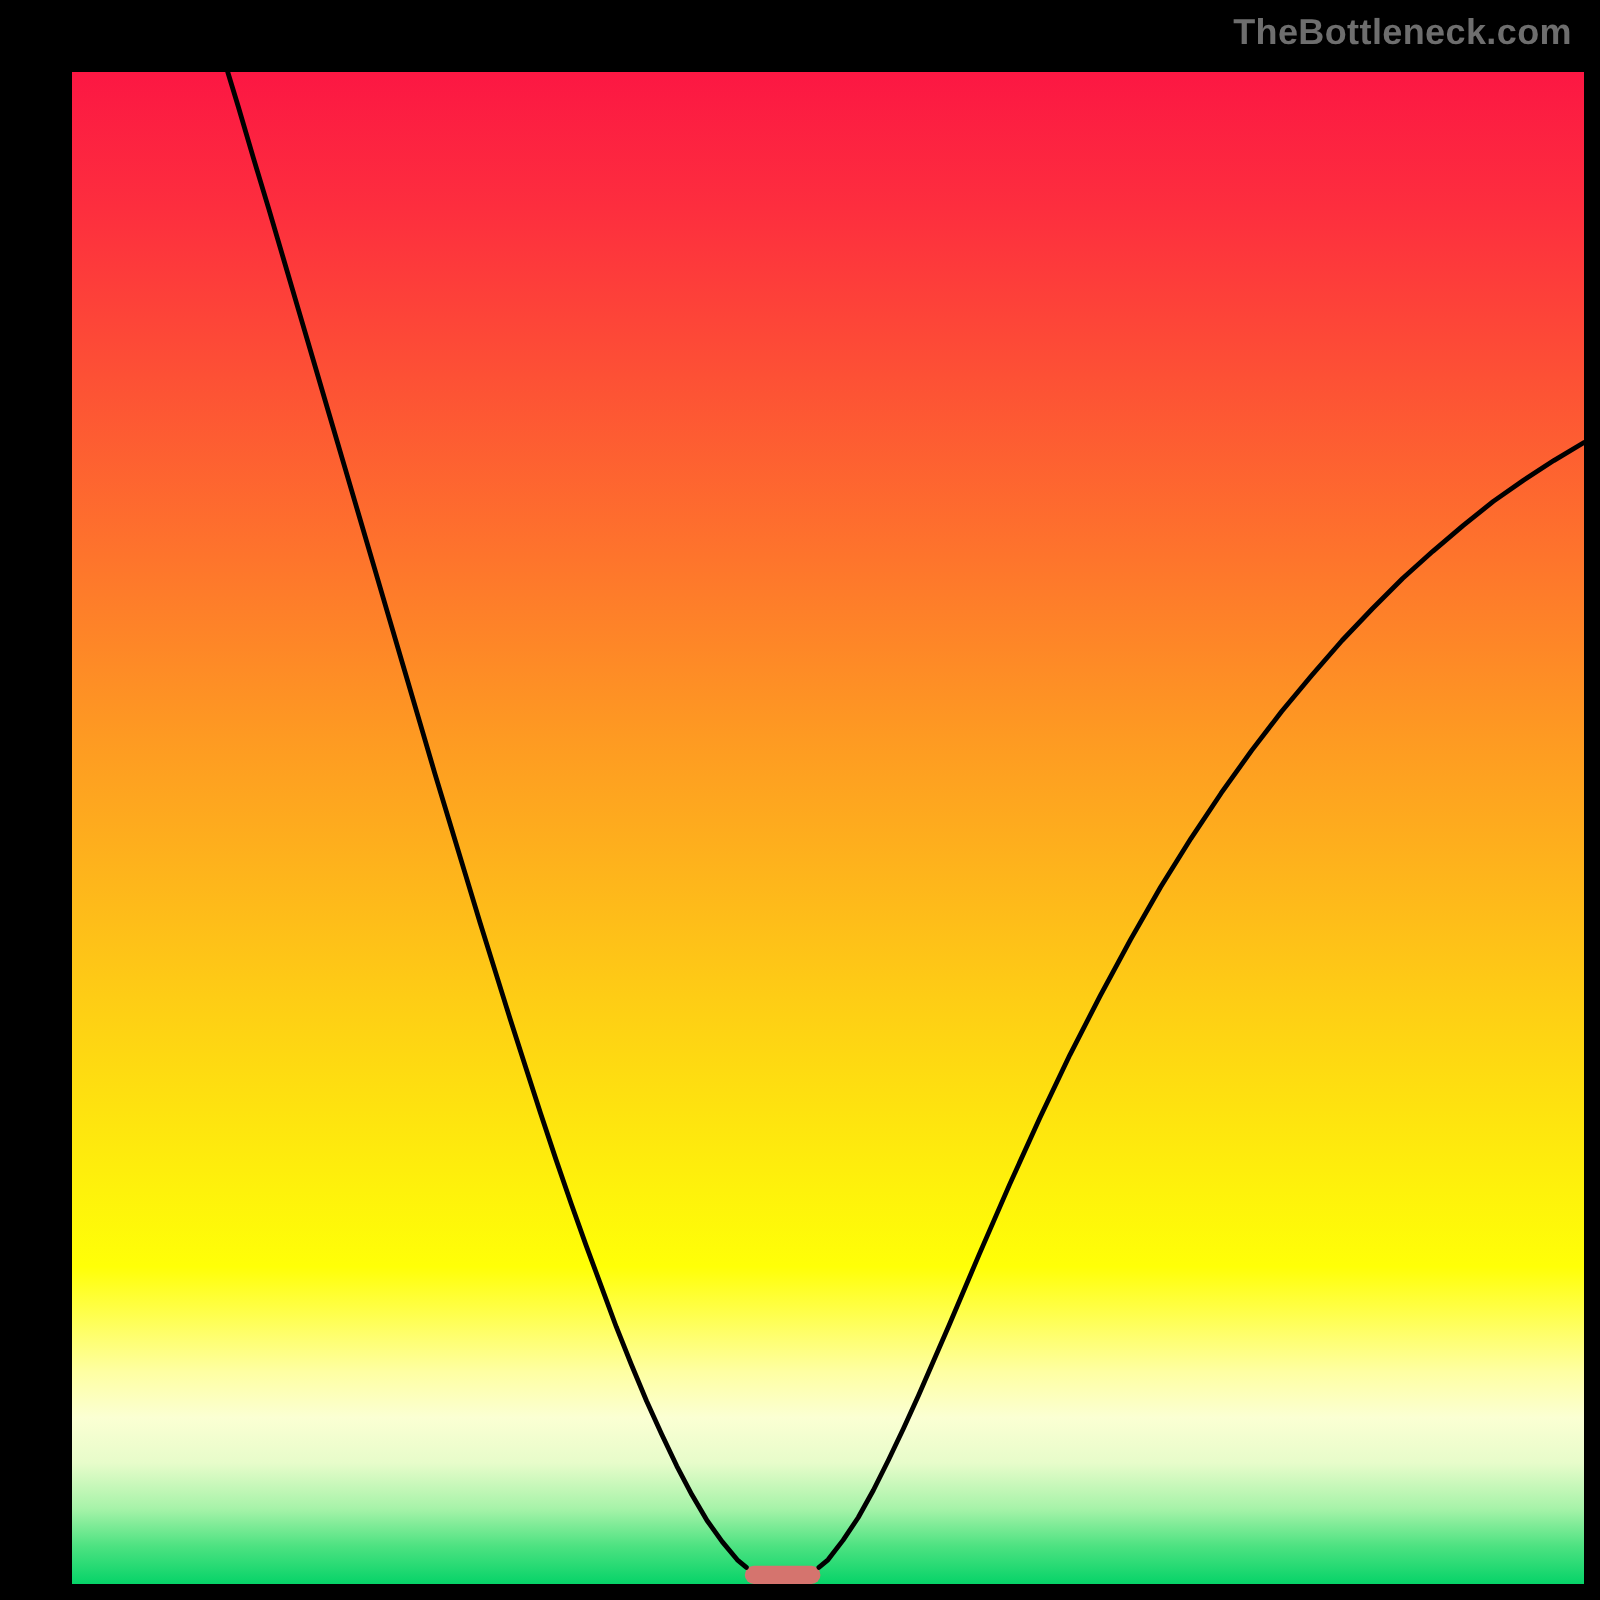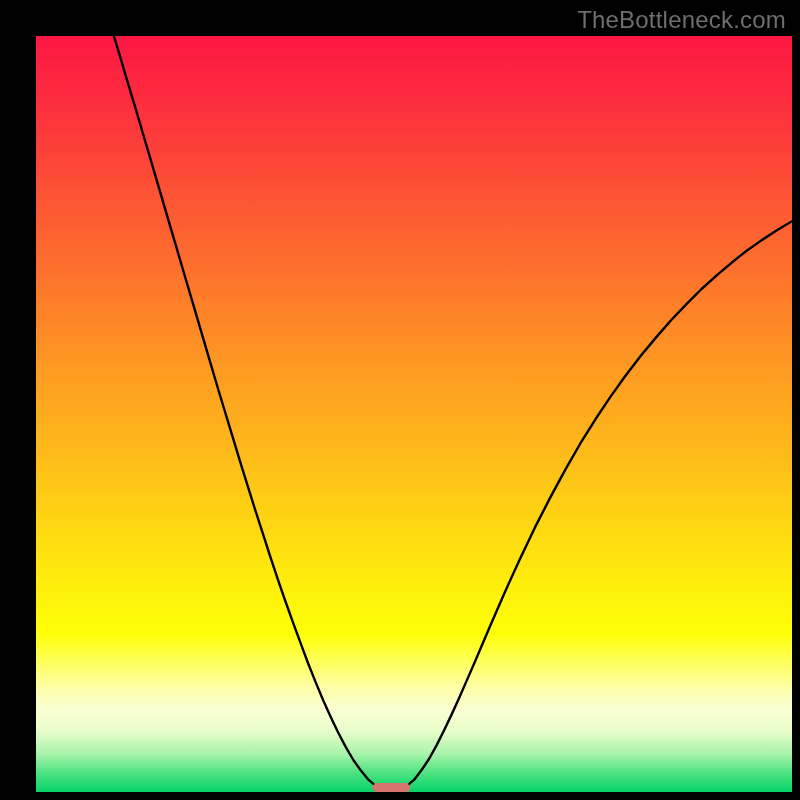--- a/index.html
+++ b/index.html
@@ -15,23 +15,23 @@
     position: relative;
     width: 800px;
     height: 800px;
     background: #000;
   }
   .watermark {
     position: absolute;
     top: 6px;
     right: 14px;
     color: #6e6e6e;
-    font-size: 24px;
+    font-size: 18px;
     letter-spacing: 0.2px;
-    font-weight: 400;
+    font-weight: 700;
     z-index: 10;
   }
   .plot-area {
     position: absolute;
     box-sizing: border-box;
     overflow: hidden;
   }
   svg {
     position: absolute;
     left: 0;

